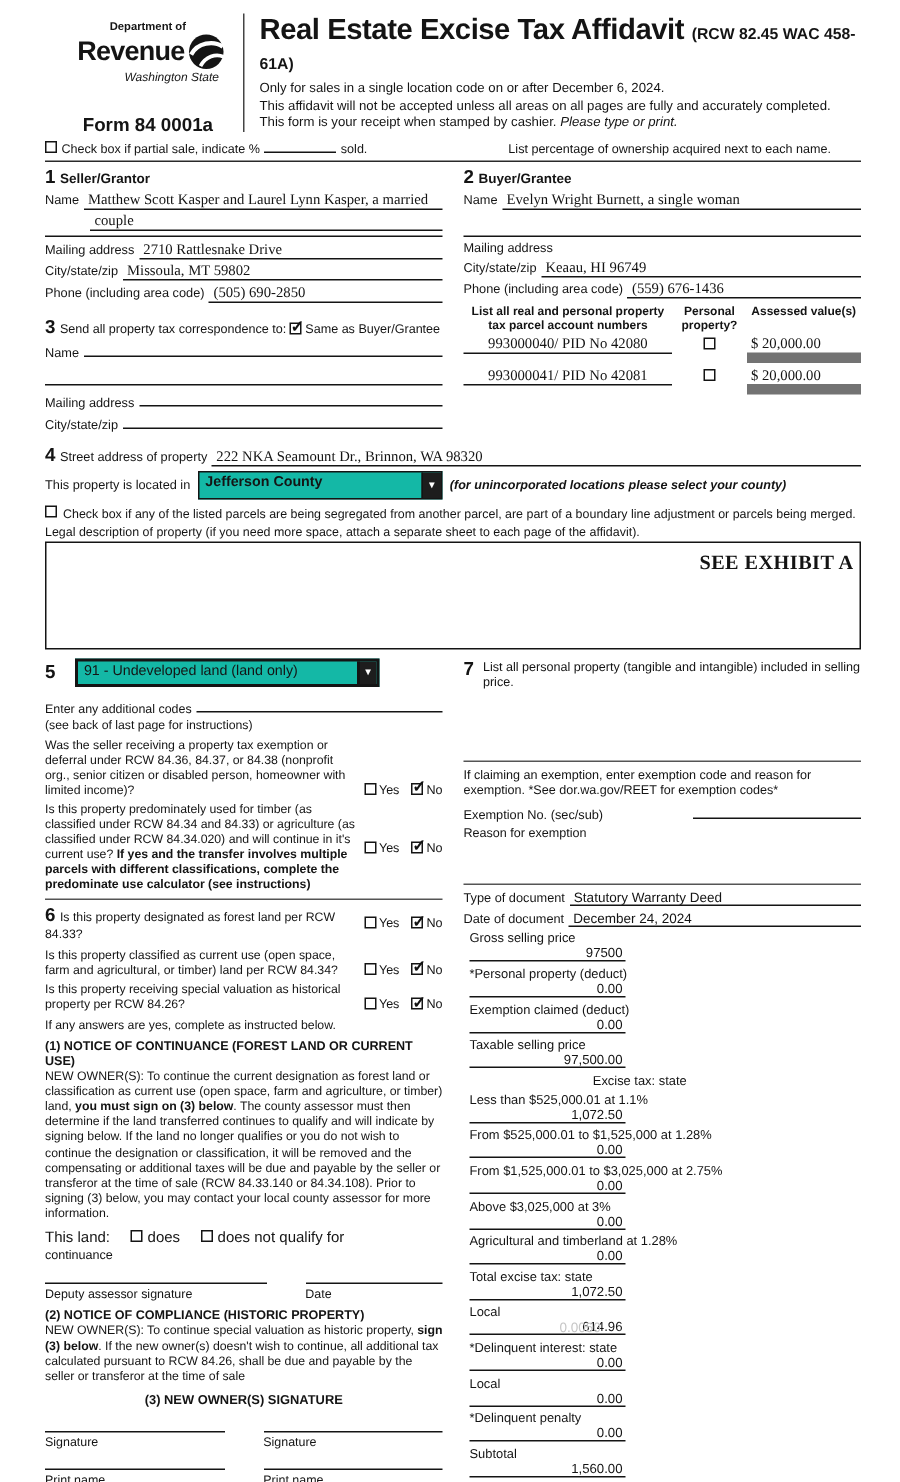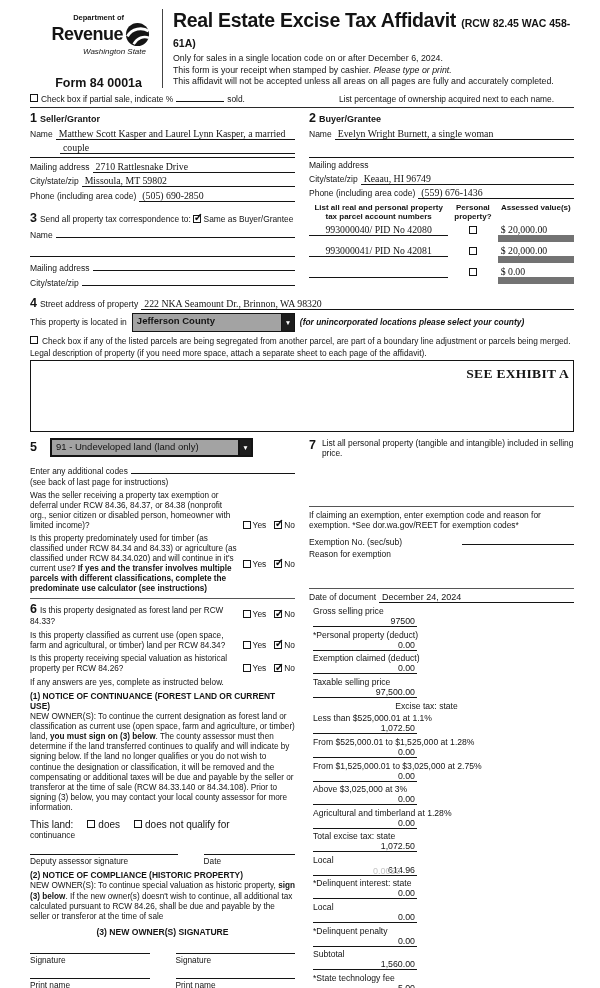--- a/index.html
+++ b/index.html
@@ -54,21 +54,21 @@
 
   
   .parcel-head { display:flex; font-weight:bold; font-size:8px; text-align:center; margin-top:4px; line-height:1.15; }
   .ph1 { flex:1.55; } .ph2 { flex:0.55; } .ph3 { flex:0.85; }
   .parcel-row { display:flex; align-items:baseline; margin:3px 0; }
   .pr-acct { flex:1.55; border-bottom:1px solid #141414; min-height:11px;text-align:center; }
   .pr-cb { flex:0.55; text-align:center; }
   .pr-val { flex:0.85; border-bottom:7px solid #737373; min-height:11px; }
 
   
-  .dd { display:inline-flex; align-items:stretch; border:1.7px solid #141414; height:19px; vertical-align:middle; background:#a3a3a3; }
+  .dd { display:inline-flex; align-items:stretch; border:1.7px solid #141414; height:19px; vertical-align:middle; background:#14b8a6; }
   .dd-text { padding:1px 4px 0 4px; font-size:9.5px; white-space:nowrap; }
   .dd-btn { width:13px; border-left:1.7px solid #141414; background:#1d1d1d; color:#fff; font-size:6.5px; display:flex; align-items:center; justify-content:center; }
 
   
   .legal-box { border:1.6px solid #141414; height:72px; padding:5px 4px; margin-top:2px;text-align:right; }
   .legal-text { font-family:"Liberation Serif", serif; font-weight:bold; font-size:13.5px; letter-spacing:0.3px; }
 
   
   .q { display:flex; gap:5px; margin:3.5px 0; }
   .q-text { flex:1; font-size:8.2px; line-height:1.22; }
@@ -119,22 +119,22 @@
       <div class="form-no">Form 84 0001a</div>
     </div>
     <div class="hdr-divider"></div>
     <div class="hdr-right">
       <div class="title-row">
         <span>Real Estate Excise Tax Affidavit</span>
         <span class="title-ref">(RCW 82.45 WAC 458-61A)</span>
       </div>
       <div class="hdr-note">
         <div>Only for sales in a single location code on or after December 6, 2024.</div>
+        <div>This affidavit will not be accepted unless all areas on all pages are fully and accurately completed.</div>
         <div><span>This form is your receipt when stamped by cashier.</span> <span class="em">Please type or print.</span></div>
-        <div>This affidavit will not be accepted unless all areas on all pages are fully and accurately completed.</div>
       </div>
     </div>
   </div>
 
   <div class="topbar">
     <div class="left">
       <span class="cb"></span>
       <span>Check box if partial sale, indicate %</span>
       <span class="pct-line"></span>
       <span>sold.</span>
@@ -233,25 +233,20 @@
       </div>
       <div class="parcel-row">
           <span class="pr-acct"><span class="serif-val">993000040/ PID No 42080</span></span>
           <span class="pr-cb"><span class="cb"></span></span>
           <span class="pr-val"><span class="serif-val">$ 20,000.00</span></span>
         </div>
         <div class="parcel-row">
           <span class="pr-acct"><span class="serif-val">993000041/ PID No 42081</span></span>
           <span class="pr-cb"><span class="cb"></span></span>
           <span class="pr-val"><span class="serif-val">$ 20,000.00</span></span>
-        </div>
-        <div class="parcel-row">
-          <span class="pr-acct"><span class="serif-val"></span></span>
-          <span class="pr-cb"><span class="cb"></span></span>
-          <span class="pr-val"><span class="serif-val">$ 0.00</span></span>
         </div>
     </div>
   </div>
 
   <div style="margin-top:5px;">
     <div class="fl" style="margin:0;">
       <span class="secnum">4</span>
       <span class="lab">Street address of property</span>
       <span class="ln">
           <span class="serif-val">222 NKA Seamount Dr., Brinnon, WA 98320</span>
@@ -408,20 +403,26 @@
       <div class="rule1"></div>
       <div style="font-size:8.4px; line-height:1.3;">If claiming an exemption, enter exemption code and reason for exemption.  *See dor.wa.gov/REET for exemption codes*</div>
       <div class="fl">
           <span class="lab">Exemption No. (sec/sub)</span>
           <span class="ln" style="margin-left:60px;"></span>
         </div>
       <div style="font-size:8.4px;">Reason for exemption</div>
       <div style="height:26px;"></div>
       <div class="rule1"></div>
       <div class="fl">
+          <span class="lab">Type of document</span>
+          <span class="ln">
+            <span class="sans-val">Statutory Warranty Deed</span>
+          </span>
+        </div>
+      <div class="fl">
           <span class="lab">Date of document</span>
           <span class="ln">
             <span class="sans-val">December 24, 2024</span>
           </span>
         </div>
 
       <div class="trow">
           <span class="tl">Gross selling price</span>
           <span class="tv">97500</span>
         </div>

